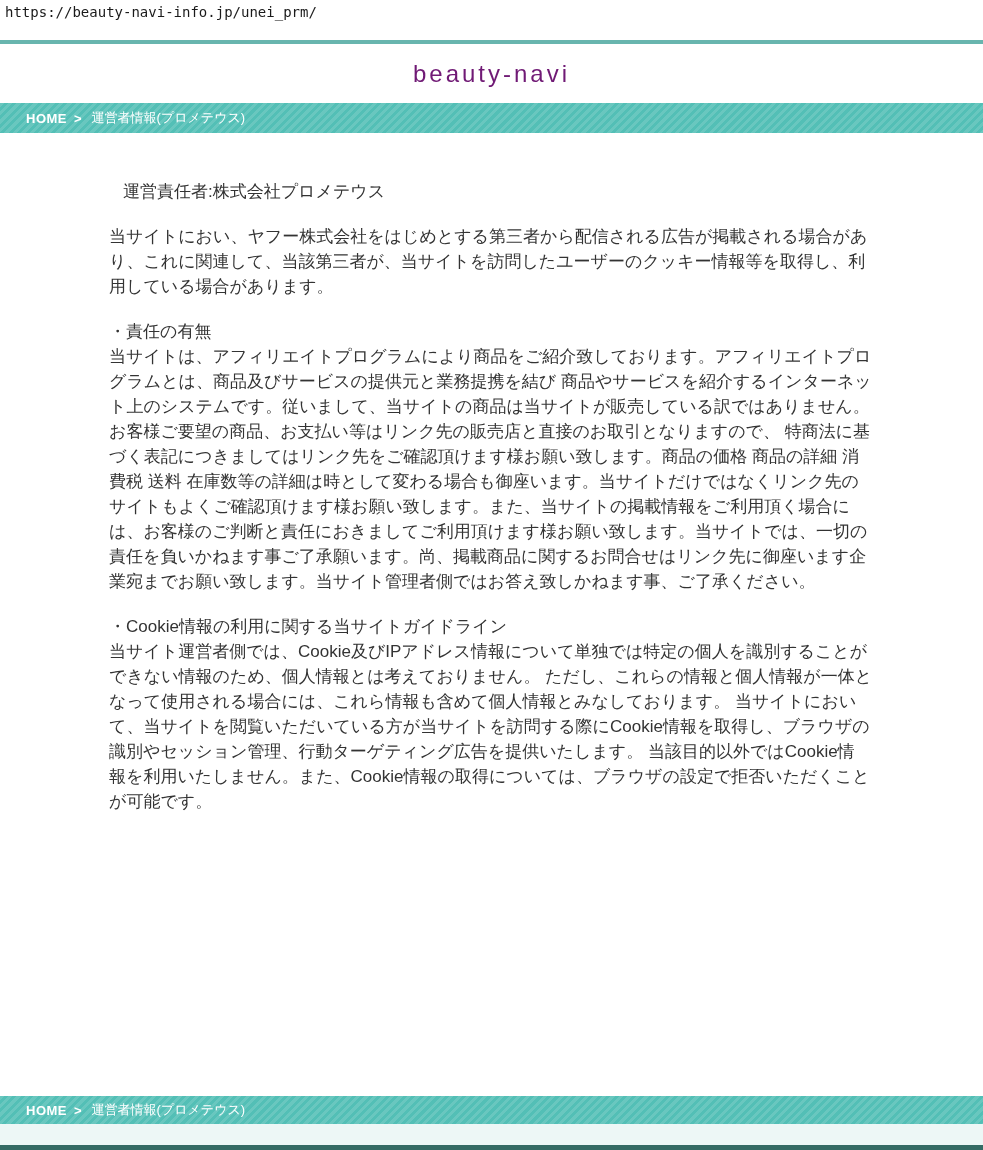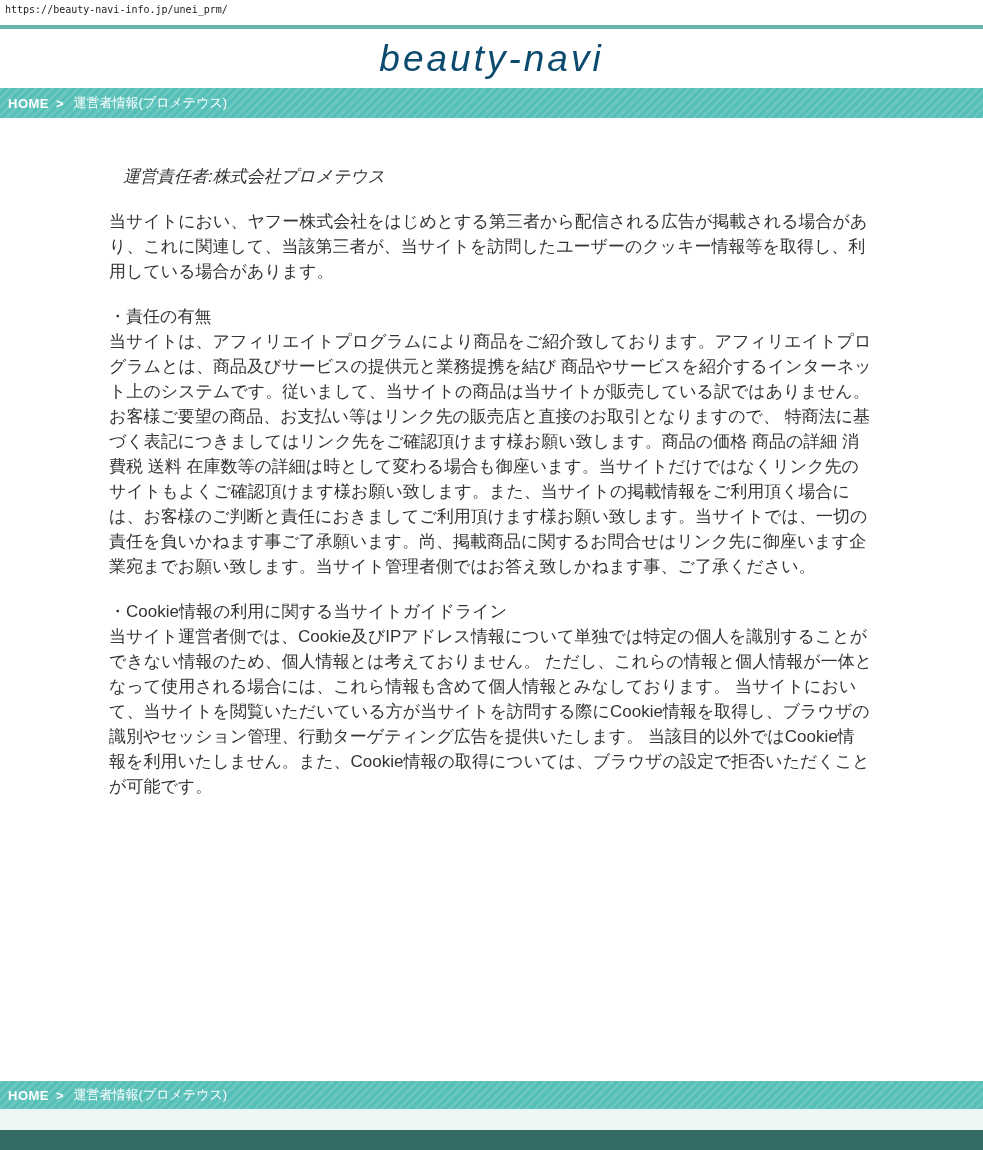--- a/index.html
+++ b/index.html
@@ -6,54 +6,53 @@
   html, body { background: #ffffff; }
   body {
     width: 983px; height: 1150px;
     font-family: "Liberation Sans", "DejaVu Sans", sans-serif;
     color: #3a3a3a;
     overflow: hidden;
     position: relative;
   }
   
   .url-bar {
-    height: 25px;
+    height: 40px;
     padding: 4px 0 0 5px;
     font-family: "DejaVu Sans Mono", "Liberation Mono", monospace;
-    font-size: 10px;
+    font-size: 14px;
     color: #1a1a1a;
     background: #ffffff;
     white-space: nowrap;
   }
   .top-rule { height: 4px; background: #68b5ae; }
 
   
   .site-header {
     height: 59px;
     background: #ffffff;
     display: flex; align-items: center; justify-content: center;
   }
   .site-title {
-    font-size: 37px;
+    font-size: 24px;
     font-weight: 300;
     letter-spacing: 3px;
-    color: #0c4a6e;
+    color: #701a75;
     text-decoration: none;
-    font-style: italic;
   }
 
   
   .breadcrumb {
     height: 30px;
     background-color: #53bfb6;
     background-image: repeating-linear-gradient(135deg,
       rgba(255,255,255,0.13) 0px, rgba(255,255,255,0.13) 3px,
       rgba(255,255,255,0) 3px, rgba(255,255,255,0) 6px);
     display: flex; align-items: center;
-    padding-left: 8px;
+    padding-left: 26px;
     color: #ffffff;
     font-size: 13px;
   }
   .breadcrumb.bottom { height: 28px; }
   .crumb-home {
     font-weight: bold; color: #ffffff; text-decoration: none;
     letter-spacing: 0.5px;
   }
   .crumb-sep { font-weight: bold; margin: 0 10px 0 7px; }
   .crumb-current { color: #ffffff; }
@@ -66,21 +65,21 @@
     background: #ffffff;
   }
   .content {
     width: 765px;
     margin: 0 auto;
     font-size: 17px;
     line-height: 25px;
     color: #333333;
   }
   .content p { margin: 0 0 20px 0; white-space: pre-line; }
-  .content p.indented { padding-left: 14px; font-style: italic; }
+  .content p.indented { padding-left: 14px; }
 
   
   .mint-strip { height: 21px; background: #edf7f6; }
   .dark-footer { height: 20px; background: #346b64; }
 </style>
 </head>
 <body>
 
 <div class="url-bar">https://beauty-navi-info.jp/unei_prm/</div>
 

